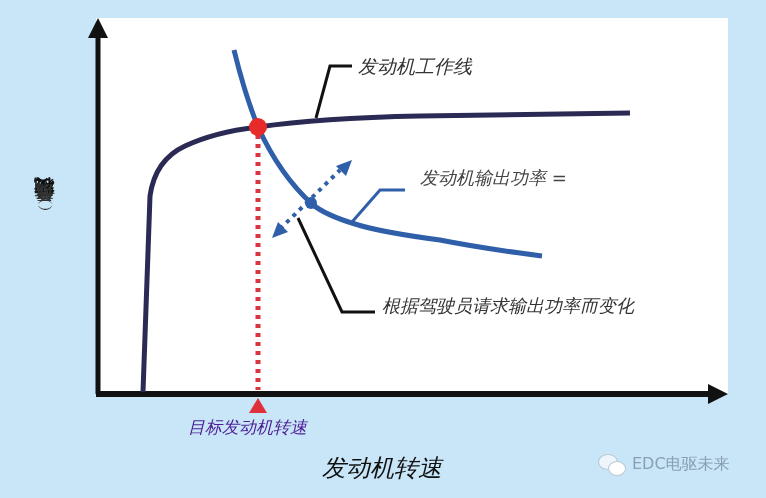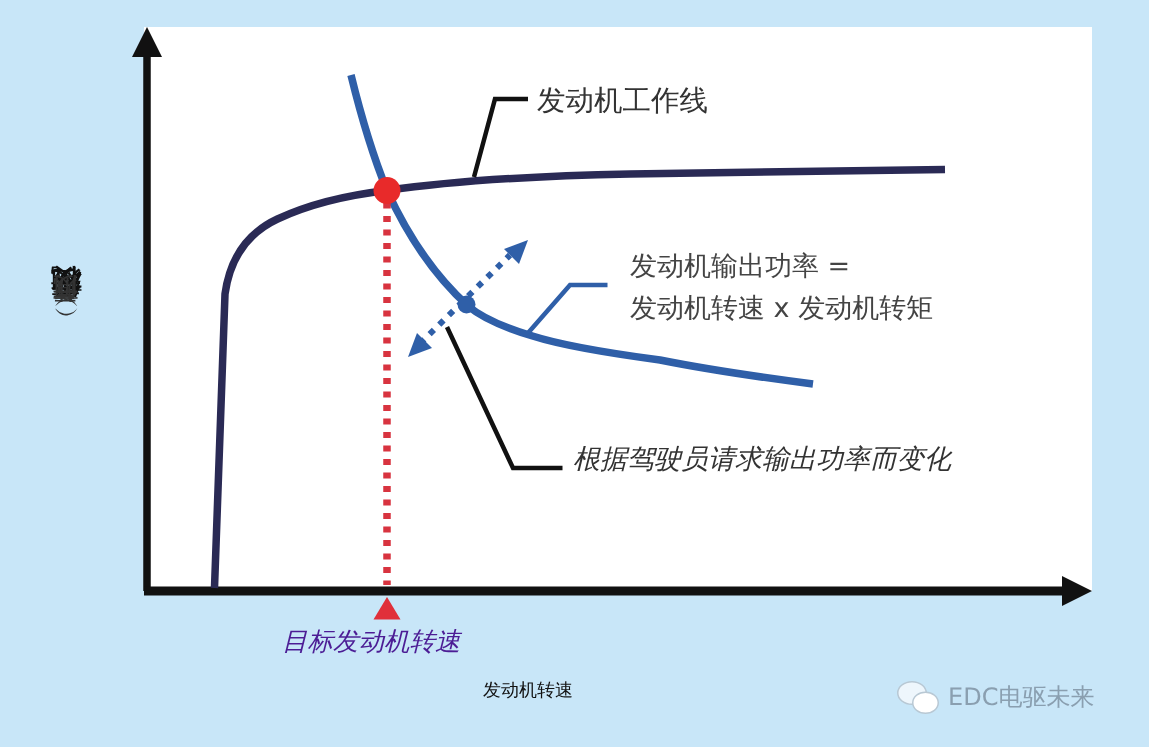--- a/index.html
+++ b/index.html
@@ -7,39 +7,39 @@
       width: 766px; height: 498px; overflow: hidden;
       background: #c8e6f8;
       font-family: "DejaVu Sans", sans-serif;
       position: relative;
     }
     .plot-bg {
       position: absolute; left: 96px; top: 18px; width: 632px; height: 376px;
       background: #ffffff;
     }
     svg.diagram { position: absolute; left: 0; top: 0; }
-    .label { position: absolute; white-space: nowrap; color: #222; }
+    .label { position: absolute; white-space: nowrap; color: #222; font-style: italic; }
     .y-axis-title {
       position: absolute; left: 14px; top: 70px; width: 60px; height: 290px;
       writing-mode: vertical-rl; transform: rotate(180deg);
       font-size: 21px; color: #111; line-height: 26px;
       display: flex; flex-direction: row; align-items: center; justify-content: center;
       font-family: "DejaVu Serif", serif;
     }
     .y-axis-title .sub { font-size: 17px; color: #333; font-family: "DejaVu Sans", sans-serif; }
     .x-axis-title {
-      left: 322px; top: 452px; font-size: 12px; color: #111;
+      left: 322px; top: 452px; font-size: 24px; color: #111;
       font-family: "DejaVu Serif", serif;
     }
     .work-line-label { left: 358px; top: 54px; font-size: 19px; color: #333; }
     .power-label { left: 420px; top: 164px; font-size: 18px; color: #444; text-align: left; line-height: 28px; }
     .driver-label { left: 382px; top: 294px; font-size: 18px; color: #333; font-style: italic; }
     .target-label { left: 188px; top: 416px; font-size: 17px; color: #4c1d95; font-style: italic; }
     .watermark {
-      position: absolute; left: 598px; top: 454px; display: flex; align-items: center; gap: 6px;
+      position: absolute; left: 598px; top: 454px; display: flex; gap: 6px;
       font-size: 16px; color: #8a9fb0;
     }
     .wm-icon { width: 28px; height: 22px; position: relative; }
     .wm-icon .b1 { position: absolute; left: 0; top: 0; width: 18px; height: 14px; border-radius: 50%; background: #eef6fc; border: 1px solid #b8c8d4; }
     .wm-icon .b2 { position: absolute; left: 10px; top: 7px; width: 16px; height: 13px; border-radius: 50%; background: #ffffff; border: 1px solid #b8c8d4; }
   </style>
 </head>
 <body>
 
 <div class="plot-bg"></div>
@@ -82,21 +82,20 @@
   <span>发动机转矩</span>
   <span class="sub">（节气门开度）</span>
 </div>
 
 <div class="label x-axis-title">发动机转速</div>
 
 <div class="label work-line-label">发动机工作线</div>
 
 <div class="label power-label">
   <div>发动机输出功率 =</div>
-  <div>发动机转速 x 发动机转矩</div>
 </div>
 
 <div class="label driver-label">根据驾驶员请求输出功率而变化</div>
 
 <div class="label target-label">目标发动机转速</div>
 
 <div class="watermark">
   <div class="wm-icon">
     <div class="b1"></div>
       <div class="b2"></div>

